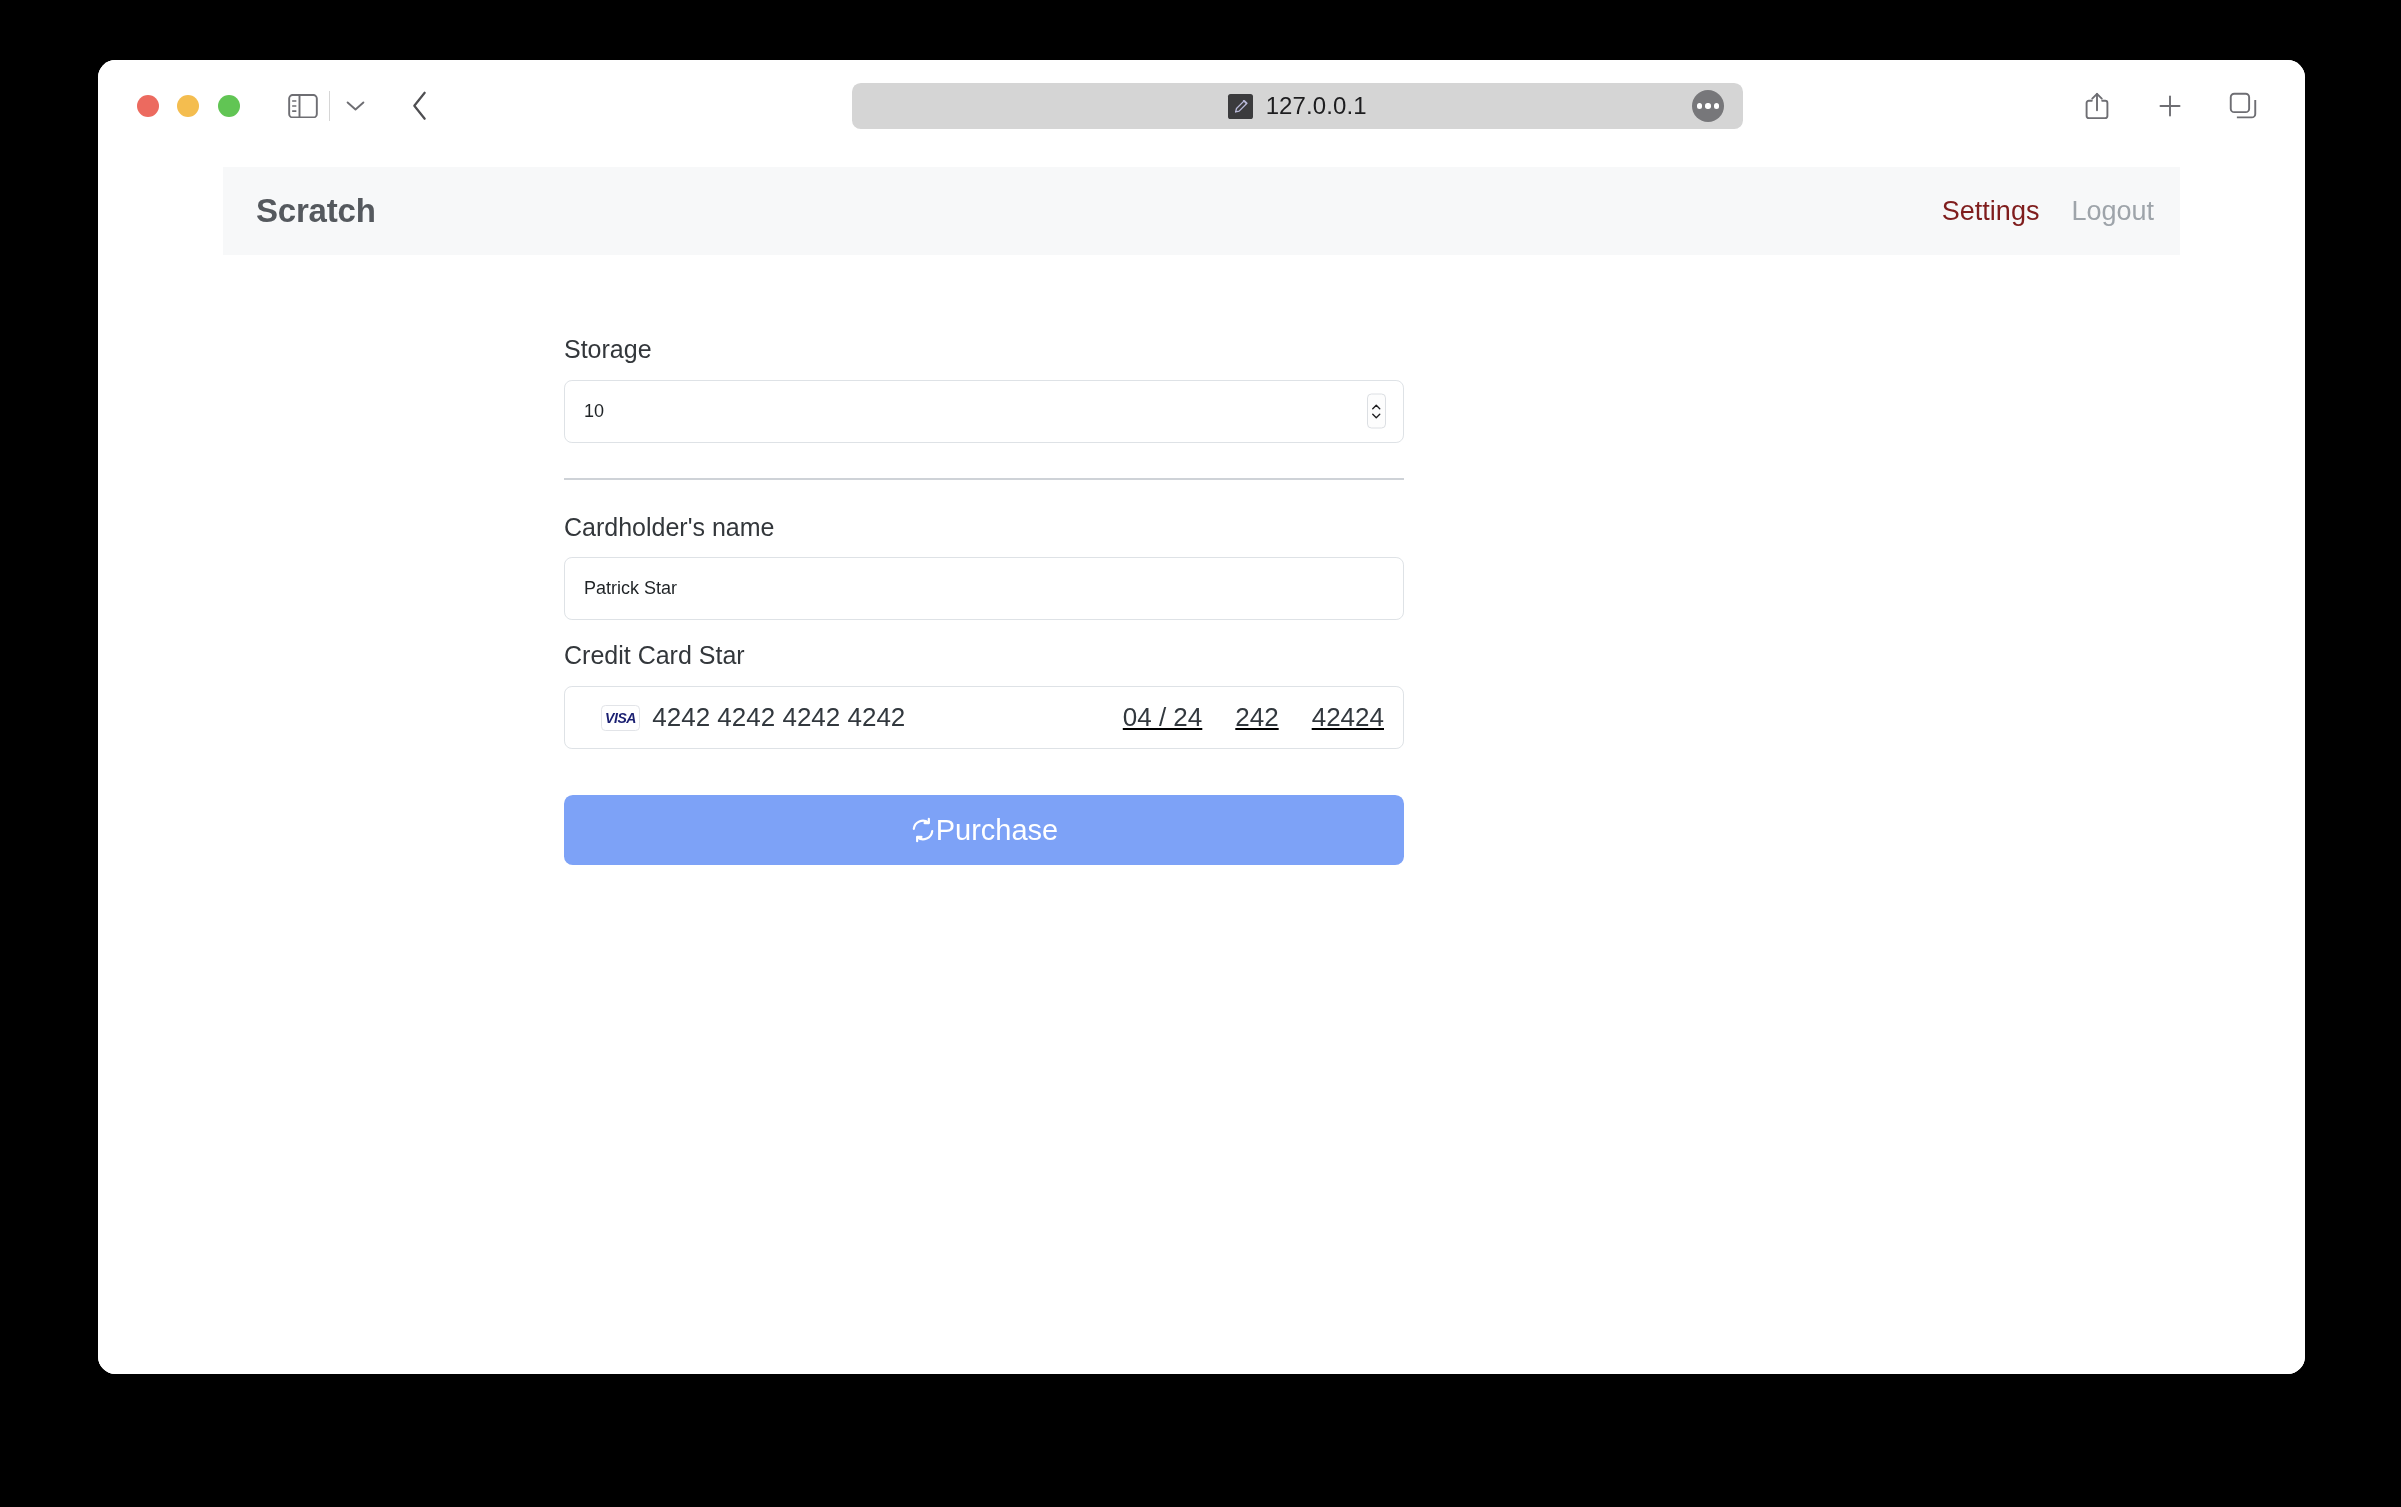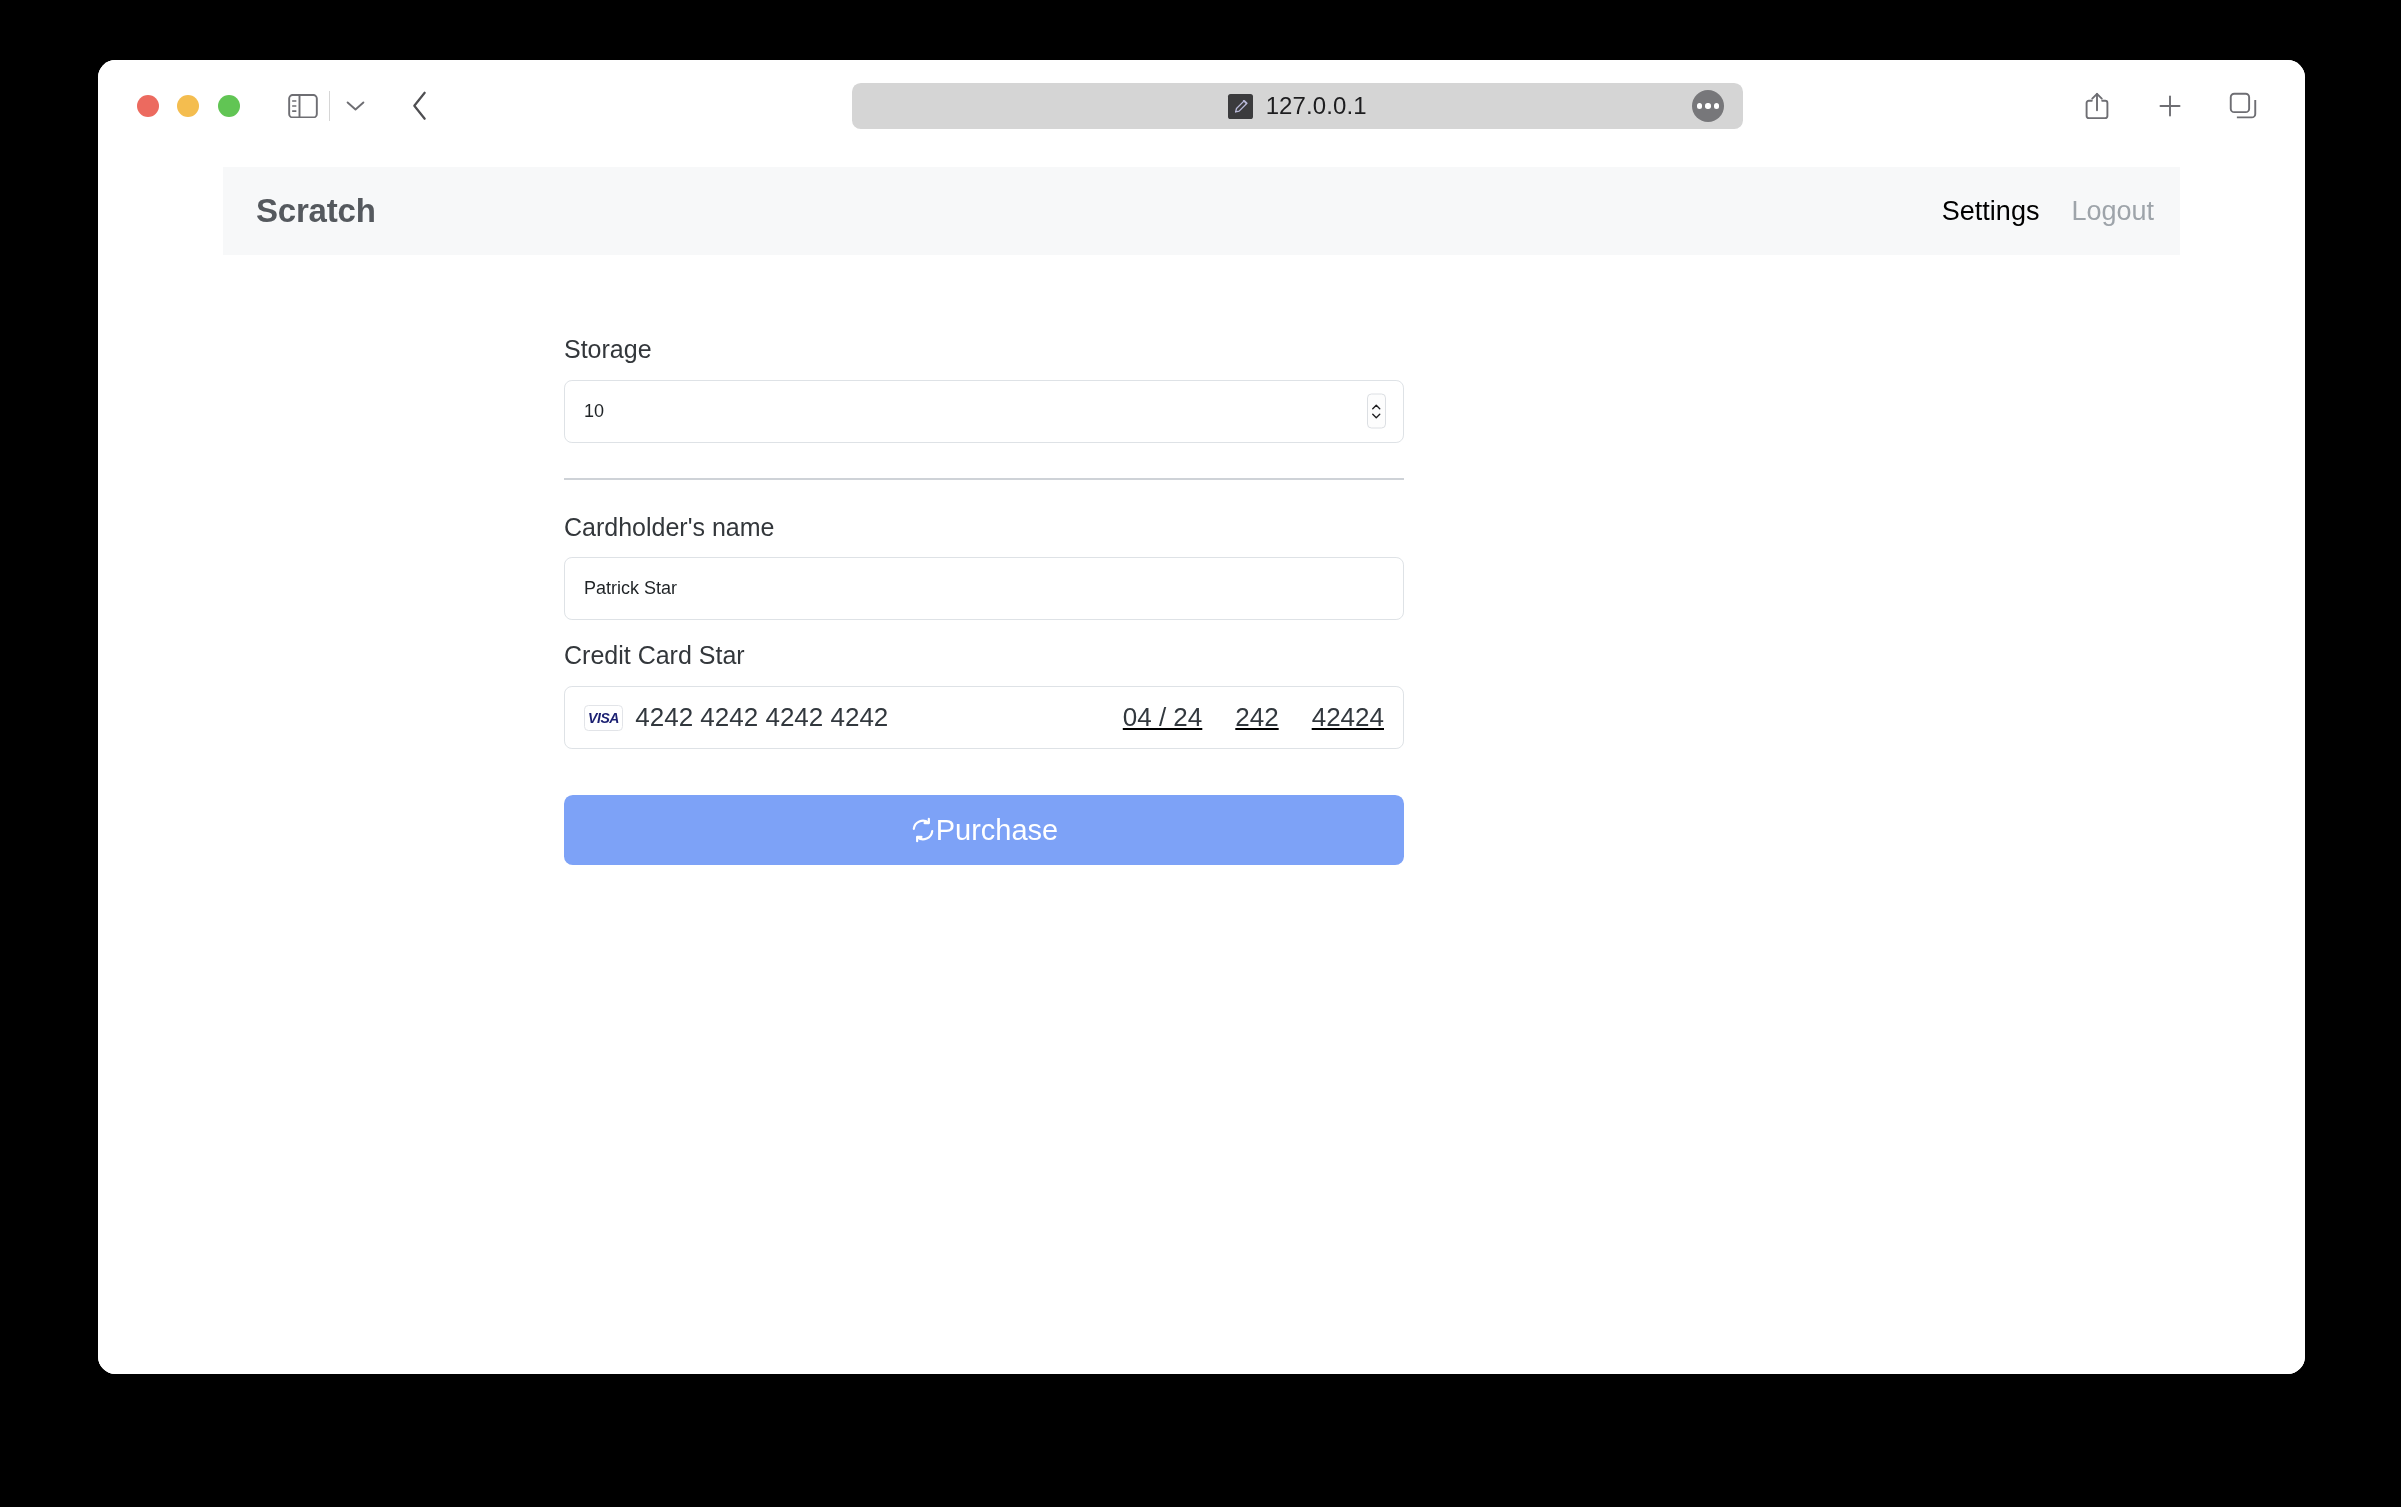--- a/index.html
+++ b/index.html
@@ -162,21 +162,21 @@
     letter-spacing: -0.2px;
   }
   .nav-links {
     margin-left: auto;
     display: flex;
     align-items: center;
     gap: 32px;
   }
   .nav-link {
     font-size: 27px;
-    color: #000000;
+    color: #7f1d1d;
     text-decoration: none;
   }
   .nav-link.muted { color: #9ea4aa; }
 
   
   .form-wrap {
     position: absolute;
     left: 466px;
     top: 183px;
     width: 840px;
@@ -246,20 +246,21 @@
     width: 39px;
     height: 26px;
     border: 0.9px solid #e2e4e8;
     border-radius: 4.4px;
     background: #ffffff;
     display: flex;
     align-items: center;
     justify-content: center;
     margin-right: 12.3px;
     flex: none;
+    margin-left: 17px;
   }
   .visa-text {
     font-size: 14px;
     font-weight: bold;
     font-style: italic;
     color: #1a1f71;
     letter-spacing: -0.4px;
   }
   .cc-number {
     font-size: 26px;

